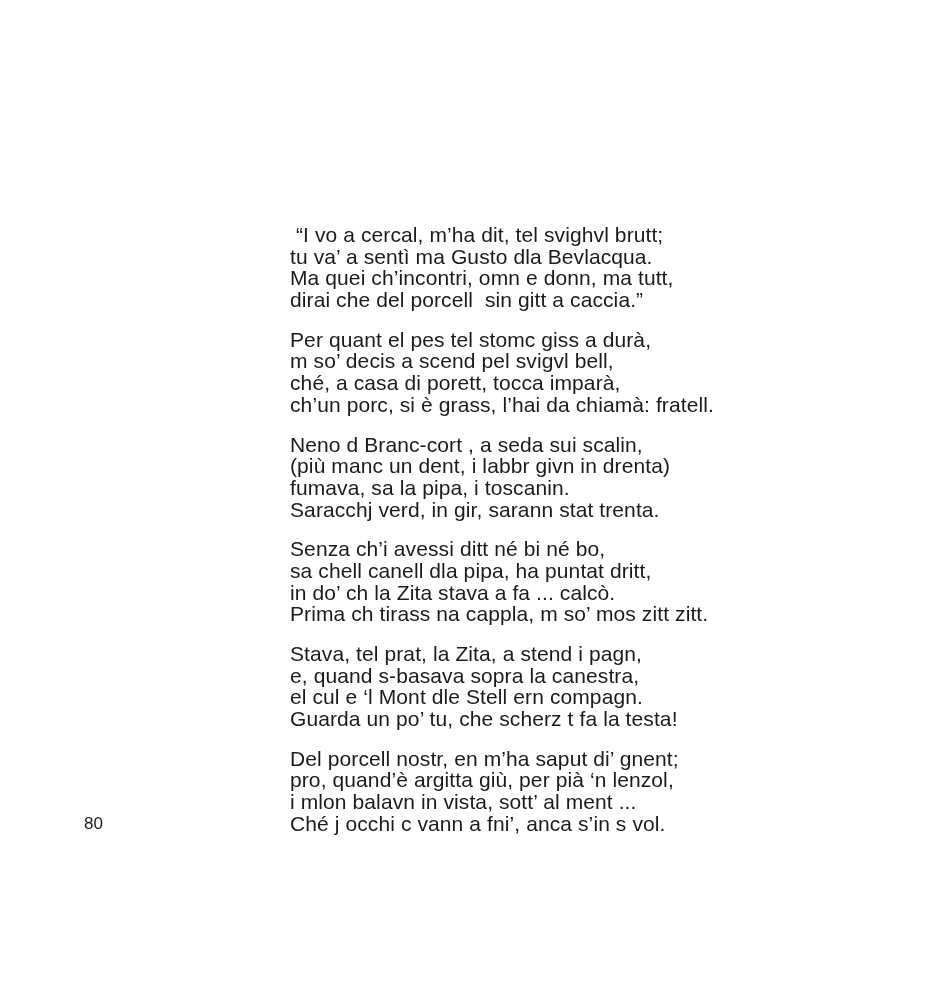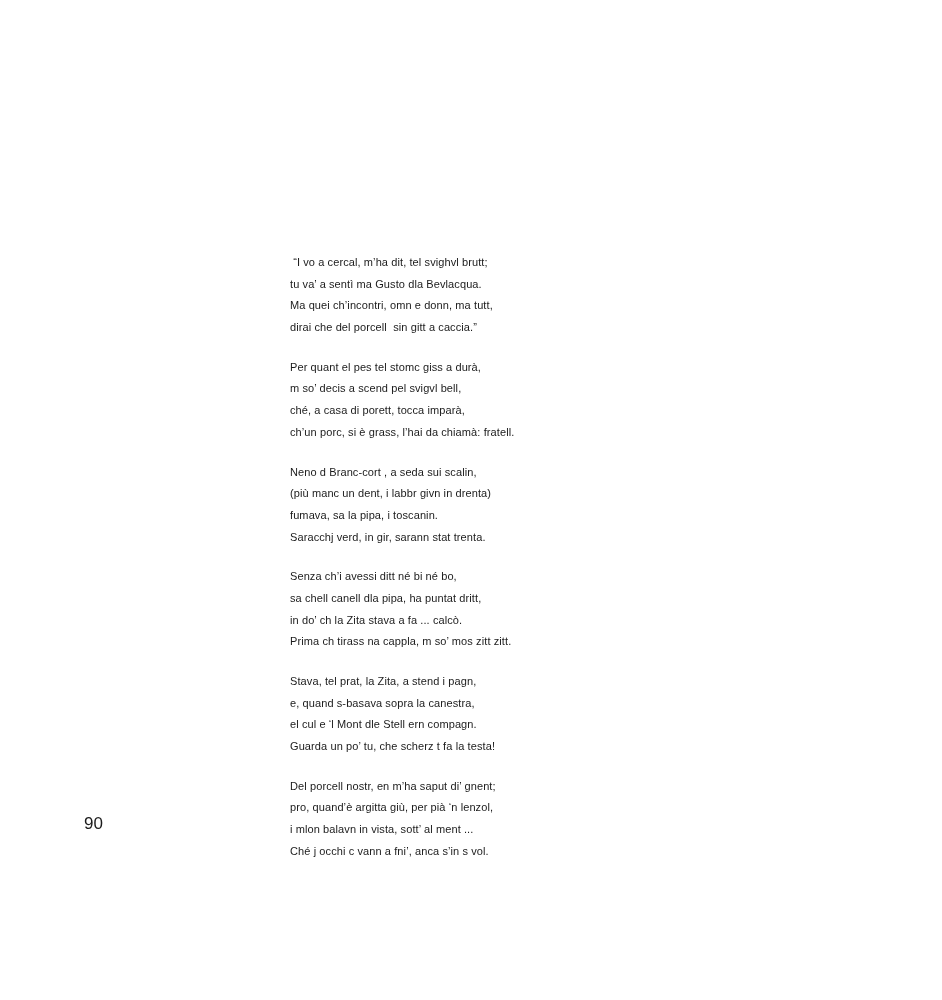--- a/index.html
+++ b/index.html
@@ -13,39 +13,38 @@
     height: 1000px;
     background: #ffffff;
     color: #1b1b1b;
     font-family: "Liberation Sans", "DejaVu Sans", sans-serif;
     overflow: hidden;
   }
   .poem {
     position: absolute;
     left: 290px;
     top: 224px;
-    font-size: 11px;
+    font-size: 21px;
     line-height: 21.7px;
     white-space: pre; 
     letter-spacing: 0.1px;
-    margin-top: 28px;
   }
   .stanza {
     margin: 0 0 18px 0;
   }
   .line {
     height: 21.7px;
   }
   .page-number {
     position: absolute;
     left: 84px;
     top: 813px;
     font-size: 17px;
     line-height: 21.7px;
   }
 </style>
 </head>
 <body>
 
 <div class="page">
-  <div class="page-number">90</div>
+  <div class="page-number">80</div>
   <div class="poem" id="poem"><div class="stanza"><div class="line"> “I vo a cercal, m’ha dit, tel svighvl brutt;</div><div class="line">tu va’ a sentì ma Gusto dla Bevlacqua.</div><div class="line">Ma quei ch’incontri, omn e donn, ma tutt,</div><div class="line">dirai che del porcell  sin gitt a caccia.”</div></div><div class="stanza"><div class="line">Per quant el pes tel stomc giss a durà,</div><div class="line">m so’ decis a scend pel svigvl bell,</div><div class="line">ché, a casa di porett, tocca imparà,</div><div class="line">ch’un porc, si è grass, l’hai da chiamà: fratell.</div></div><div class="stanza"><div class="line">Neno d Branc-cort , a seda sui scalin,</div><div class="line">(più manc un dent, i labbr givn in drenta)</div><div class="line">fumava, sa la pipa, i toscanin.</div><div class="line">Saracchj verd, in gir, sarann stat trenta.</div></div><div class="stanza"><div class="line">Senza ch’i avessi ditt né bi né bo,</div><div class="line">sa chell canell dla pipa, ha puntat dritt,</div><div class="line">in do’ ch la Zita stava a fa ... calcò.</div><div class="line">Prima ch tirass na cappla, m so’ mos zitt zitt.</div></div><div class="stanza"><div class="line">Stava, tel prat, la Zita, a stend i pagn,</div><div class="line">e, quand s-basava sopra la canestra,</div><div class="line">el cul e ‘l Mont dle Stell ern compagn.</div><div class="line">Guarda un po’ tu, che scherz t fa la testa!</div></div><div class="stanza"><div class="line">Del porcell nostr, en m’ha saput di’ gnent;</div><div class="line">pro, quand’è argitta giù, per pià ‘n lenzol,</div><div class="line">i mlon balavn in vista, sott’ al ment ...</div><div class="line">Ché j occhi c vann a fni’, anca s’in s vol.</div></div></div>
 </div>
 
 </body></html>

